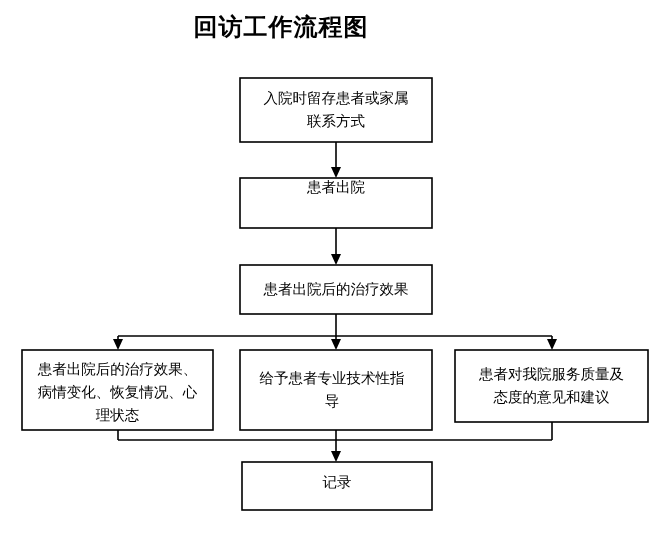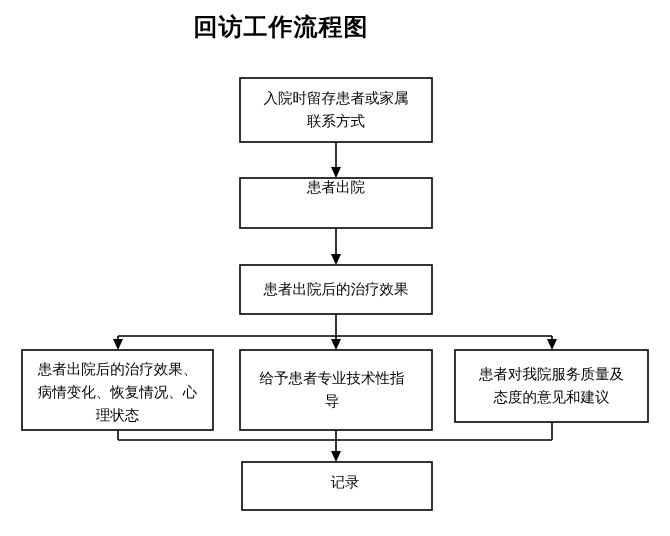--- a/index.html
+++ b/index.html
@@ -126,15 +126,15 @@
   <div class="node-label left-pad" style="left:22px; top:350px; width:191px; height:84px;">患者出院后的治疗效果、
 病情变化、恢复情况、心
 理状态</div>
 
   <div class="node-label" style="left:240px; top:350px; width:184px; height:80px;">给予患者专业技术性指
 导</div>
 
   <div class="node-label" style="left:455px; top:350px; width:193px; height:72px;">患者对我院服务质量及
 态度的意见和建议</div>
 
-  <div class="node-label" style="left:242px; top:462px; width:190px; height:40px;margin-left:8px;">记录</div>
+  <div class="node-label" style="left:242px; top:462px; width:190px; height:40px;">记录</div>
 
 </div>
 
 </body></html>

